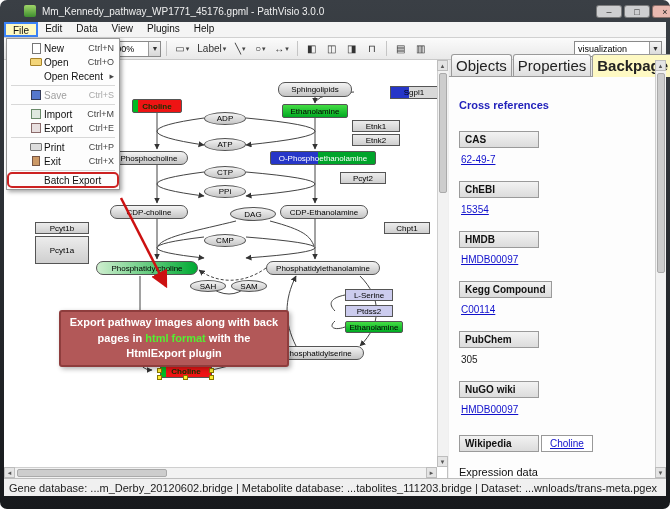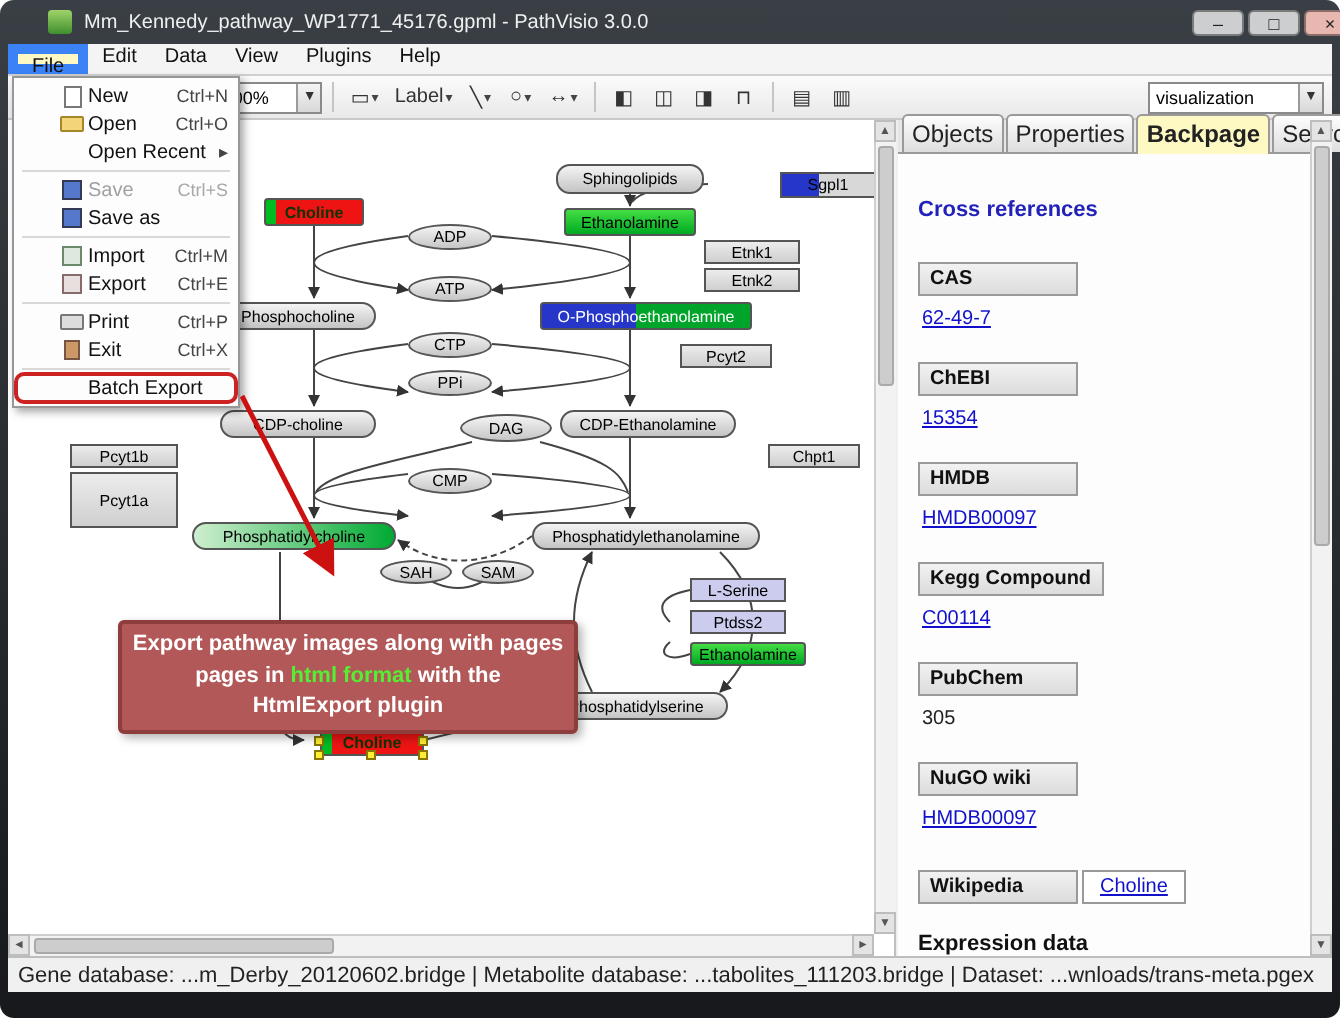--- a/index.html
+++ b/index.html
@@ -11,21 +11,21 @@
   .app-icon { width:12px; height:12px; background:linear-gradient(#9fd468,#3f8f2f); border-radius:2px; margin-right:6px; flex:0 0 auto; }
   .win-controls { margin-left:auto; display:flex; gap:2px; }
   .win-btn { width:26px; height:13px; border-radius:3px; background:rgba(255,255,255,.75); color:#222; font-size:9px; line-height:12px; text-align:center; border:1px solid rgba(0,0,0,.4); }
   .win-btn.close { background:#e8b8b0; }
 
   
   .client { position:absolute; left:4px; top:22px; width:662px; height:474px; background:#efefef; }
 
   .menubar { position:absolute; left:0; top:0; width:662px; height:16px; background:#f4f4f4; border-bottom:1px solid #d0d0d0; display:flex; font-size:10px; color:#111; }
   .menu { padding:1px 7px; }
-  .menu.open { background:#fef9c3; border:5px solid #3b82f6; }
+  .menu.open { background:#fef9c3; border:2px solid #3b82f6; }
 
   .toolbar { position:absolute; left:0; top:16px; width:662px; height:22px; background:linear-gradient(#fbfbfb,#e9e9e9); border-bottom:1px solid #c9c9c9; display:flex; align-items:center; padding:0 4px; gap:2px; font-size:10px; }
   .tbtn { min-width:18px; height:17px; border:1px solid transparent; border-radius:2px; display:flex; align-items:center; justify-content:center; font-size:10px; color:#333; padding:0 2px; background:transparent; }
   .tbtn.disabled { opacity:.45; }
   .tsep { width:1px; height:15px; background:#c5c5c5; margin:0 3px; }
   .tspacer { flex:1; }
   .combo { height:16px; background:#fff; border:1px solid #8a8a8a; display:flex; align-items:center; font-size:9px; padding-left:3px; }
   .combo .arr { margin-left:auto; width:12px; height:100%; background:linear-gradient(#f4f4f4,#d8d8d8); border-left:1px solid #9a9a9a; font-size:7px; display:flex; align-items:center; justify-content:center; color:#333; }
   .drop-arr { font-size:7px; color:#444; margin-left:1px; }
   .ic-page { width:9px; height:11px; background:#fff; border:1px solid #777; }
@@ -64,30 +64,30 @@
 
   
   .vscroll { position:absolute; width:11px; background:#f2f2f2; border-left:1px solid #cfcfcf; }
   .hscroll { position:absolute; height:11px; background:#f2f2f2; border-top:1px solid #cfcfcf; }
   .sb-btn { position:absolute; width:11px; height:11px; background:#e4e4e4; border:1px solid #bdbdbd; font-size:6px; color:#555; display:flex; align-items:center; justify-content:center; }
   .sb-thumb { position:absolute; background:#cdcdcd; border:1px solid #aaa; border-radius:2px; }
 
   
   .panel { position:absolute; left:445px; top:38px; width:217px; height:418px; background:#eeeeee; }
   .tabstrip { position:absolute; left:0; top:0; width:206px; height:17px; display:flex; align-items:flex-end; padding-left:2px; border-bottom:1px solid #9a9a9a; background:#e6e6e6; }
-  .tab { padding:2px 4px; font-size:12px; background:linear-gradient(#fdfdfd,#dedede); border:1px solid #9a9a9a; border-bottom:none; border-radius:3px 3px 0 0; margin-right:1px; color:#222; white-space:nowrap; }
+  .tab { padding:2px 4px; font-size:15px; background:linear-gradient(#fdfdfd,#dedede); border:1px solid #9a9a9a; border-bottom:none; border-radius:3px 3px 0 0; margin-right:1px; color:#222; white-space:nowrap; }
   .tab.active { background:#fef9c3; font-weight:bold; position:relative; top:1px; padding-bottom:3px; }
   .panel-body { position:absolute; left:0; top:17px; width:206px; height:401px; background:#fdfdfd; overflow:hidden; padding:8px 10px; }
   .xref-title { color:#2222bb; font-weight:bold; font-size:11px; margin:14px 0 18px 0; }
   .xref-section { margin-bottom:14px; }
   .xref-db { display:inline-block; min-width:80px; background:linear-gradient(#f2f2f2,#dcdcdc); border:1px solid #9a9a9a; font-size:10px; font-weight:bold; color:#111; padding:2px 5px; }
   .xref-id { display:block; font-size:10px; color:#1111cc; text-decoration:underline; margin:6px 0 0 2px; }
   .xref-id.plain { color:#222; text-decoration:none; }
   .xref-id.boxed { display:inline-block; border:1px solid #999; background:#fff; padding:2px 8px; margin-top:6px; }
-  .expr-title { font-weight:bold; font-size:11px; color:#111; margin-top:6px; }
+  .expr-title { font-weight:normal; font-size:11px; color:#111; margin-top:6px; }
 
   
   .annotation { position:absolute; left:55px; top:288px; width:230px; height:57px; background:#b25858; border:2px solid #8e3d3d; border-radius:3px; z-index:30; display:flex; flex-direction:column; align-items:center; justify-content:center; color:#fff; font-size:11px; font-weight:bold; text-align:center; line-height:1.45; box-shadow:2px 2px 5px rgba(0,0,0,.3); }
   .annotation .hl { color:#55ee33; }
   .arrow-overlay { position:absolute; left:0; top:0; z-index:50; pointer-events:none; }
 
   
   .statusbar { position:absolute; left:0; top:456px; width:662px; height:18px; background:#f0f0f0; border-top:1px solid #bdbdbd; display:flex; align-items:center; padding:0 5px; font-size:11px; color:#222; white-space:nowrap; overflow:hidden; }
 </style>
 </head>
@@ -315,27 +315,20 @@
           <span class="mi-shortcut">▸</span>
         </div>
         <div class="menu-separator"></div>
         <div class="menu-item disabled">
           <span class="mi-icon">
             <span class="ic-disk"></span>
           </span>
           <span class="mi-label">Save</span>
           <span class="mi-shortcut">Ctrl+S</span>
         </div>
-        <div class="menu-item">
-          <span class="mi-icon">
-            <span class="ic-disk"></span>
-          </span>
-          <span class="mi-label">Save as</span>
-          <span class="mi-shortcut"></span>
-        </div>
         <div class="menu-separator"></div>
         <div class="menu-item">
           <span class="mi-icon">
             <span class="ic-import"></span>
           </span>
           <span class="mi-label">Import</span>
           <span class="mi-shortcut">Ctrl+M</span>
         </div>
         <div class="menu-item">
           <span class="mi-icon">
@@ -361,21 +354,21 @@
         </div>
         <div class="menu-separator"></div>
         <div class="menu-item highlighted">
           <span class="mi-icon"></span>
           <span class="mi-label">Batch Export</span>
           <span class="mi-shortcut"></span>
         </div>
       </div>
 
     <div class="annotation">
-      <div><span>Export pathway images along with pages</span></div>
+      <div><span>Export pathway images along with back</span></div>
       <div><span>pages in </span><span class="hl">html format</span><span> with the</span></div>
       <div><span>HtmlExport plugin</span></div>
     </div>
 
     <div class="statusbar">
       <span>Gene database: ...m_Derby_20120602.bridge | Metabolite database: ...tabolites_111203.bridge | Dataset: ...wnloads/trans-meta.pgex</span>
     </div>
 
   </div>
 

